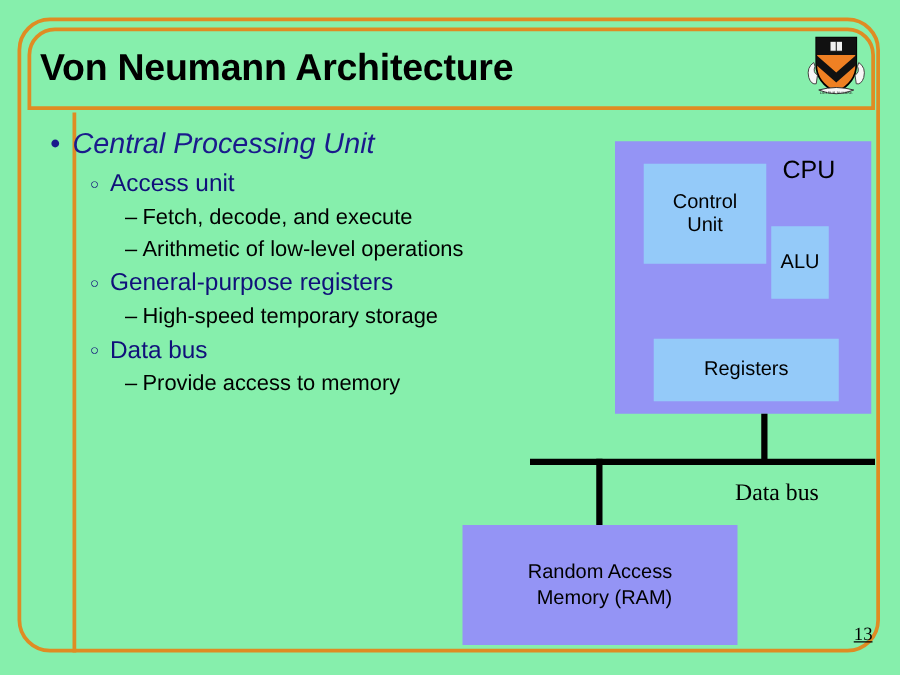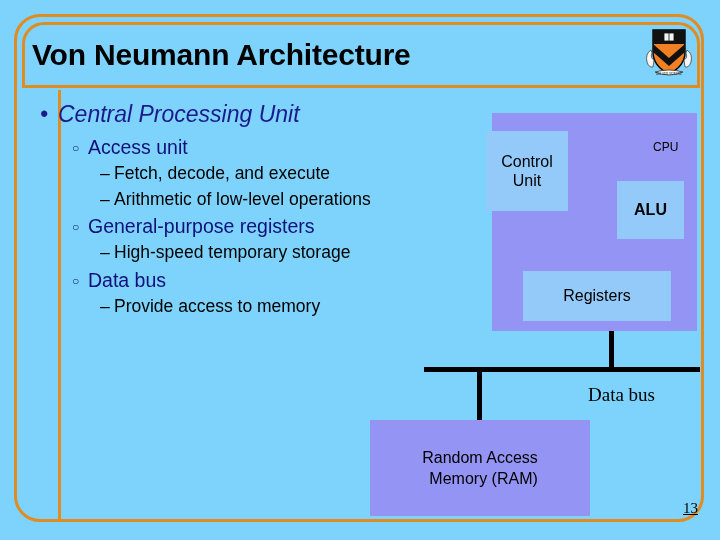--- a/index.html
+++ b/index.html
@@ -11,21 +11,21 @@
     width: 720px;
     height: 540px;
     font-family: "Liberation Sans", sans-serif;
     overflow: hidden;
   }
 
   #slide {
     position: relative;
     width: 720px;
     height: 540px;
-    background: #7dd3fc;
+    background: #86efac;
   }
 
   
   .outer-frame {
     position: absolute;
     left: 14px;
     top: 14px;
     width: 690px;
     height: 508px;
     box-sizing: border-box;
@@ -136,48 +136,46 @@
     position: absolute;
     left: 492px;
     top: 113px;
     width: 205px;
     height: 218px;
     background: #9494f5;
   }
   .cpu-label {
     position: absolute;
     left: 626px;
-    top: 140px;
-    font-size: 12px;
-    color: #000000;
-    margin-left: 27px;
+    top: 125px;
+    font-size: 20px;
+    color: #000000;
   }
   .unit-box {
     position: absolute;
     background: #94caf9;
     display: flex;
     align-items: center;
     justify-content: center;
     text-align: center;
     font-size: 16px;
     color: #000000;
     line-height: 1.2;
   }
   .control-unit {
-    left: 486px;
+    left: 515px;
     top: 131px;
-    width: 82px;
+    width: 98px;
     height: 80px;
   }
   .alu-unit {
     left: 617px;
     top: 181px;
-    width: 67px;
+    width: 46px;
     height: 58px;
-    font-weight: bold;
   }
   .registers-unit {
     left: 523px;
     top: 271px;
     width: 148px;
     height: 50px;
   }
 
   .ram-box {
     position: absolute;

